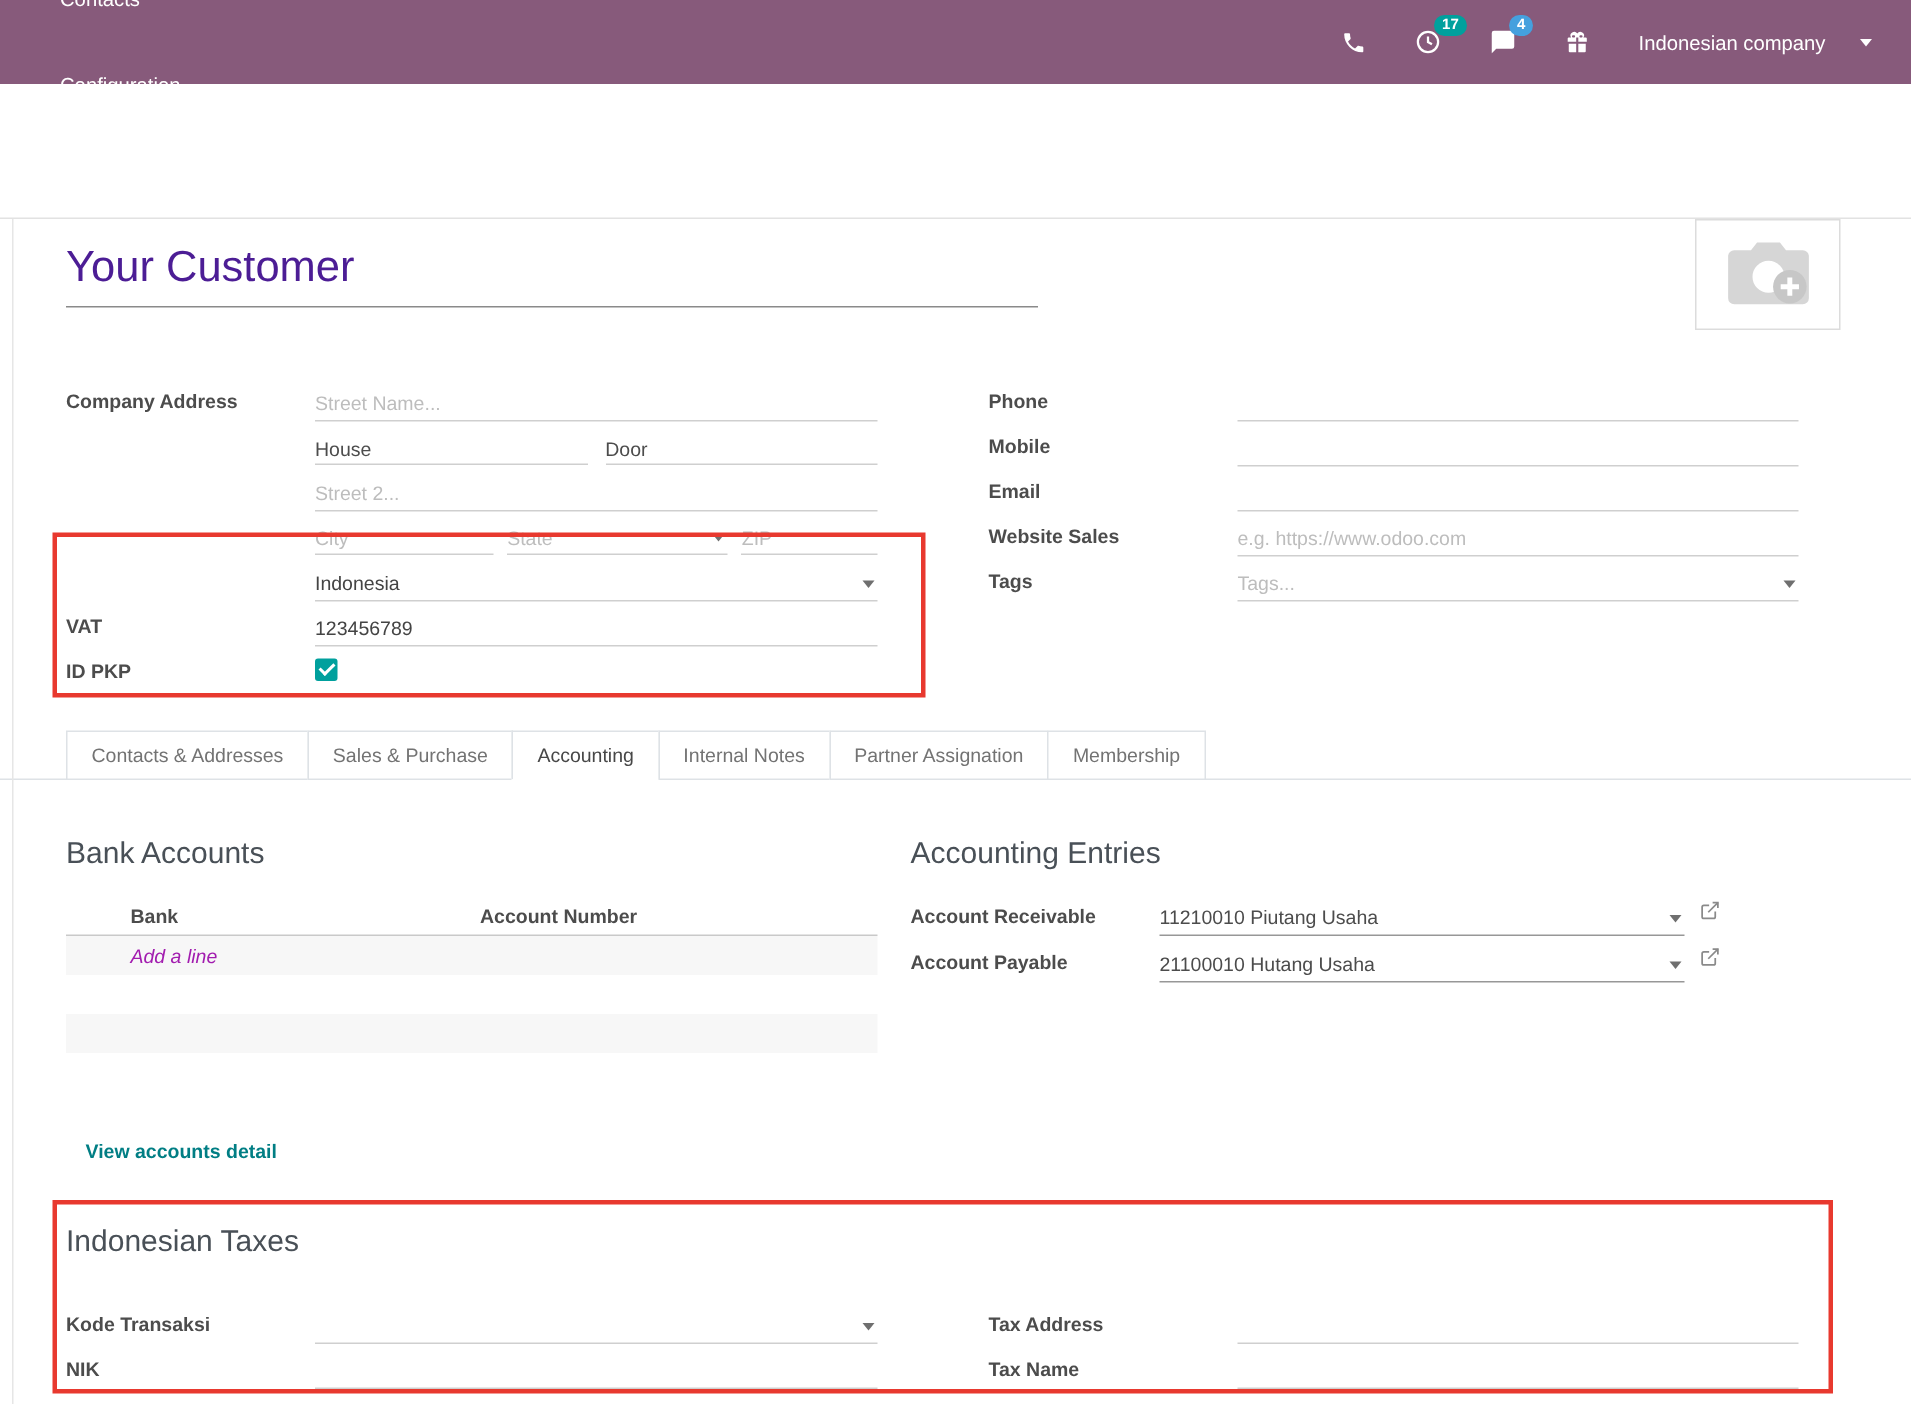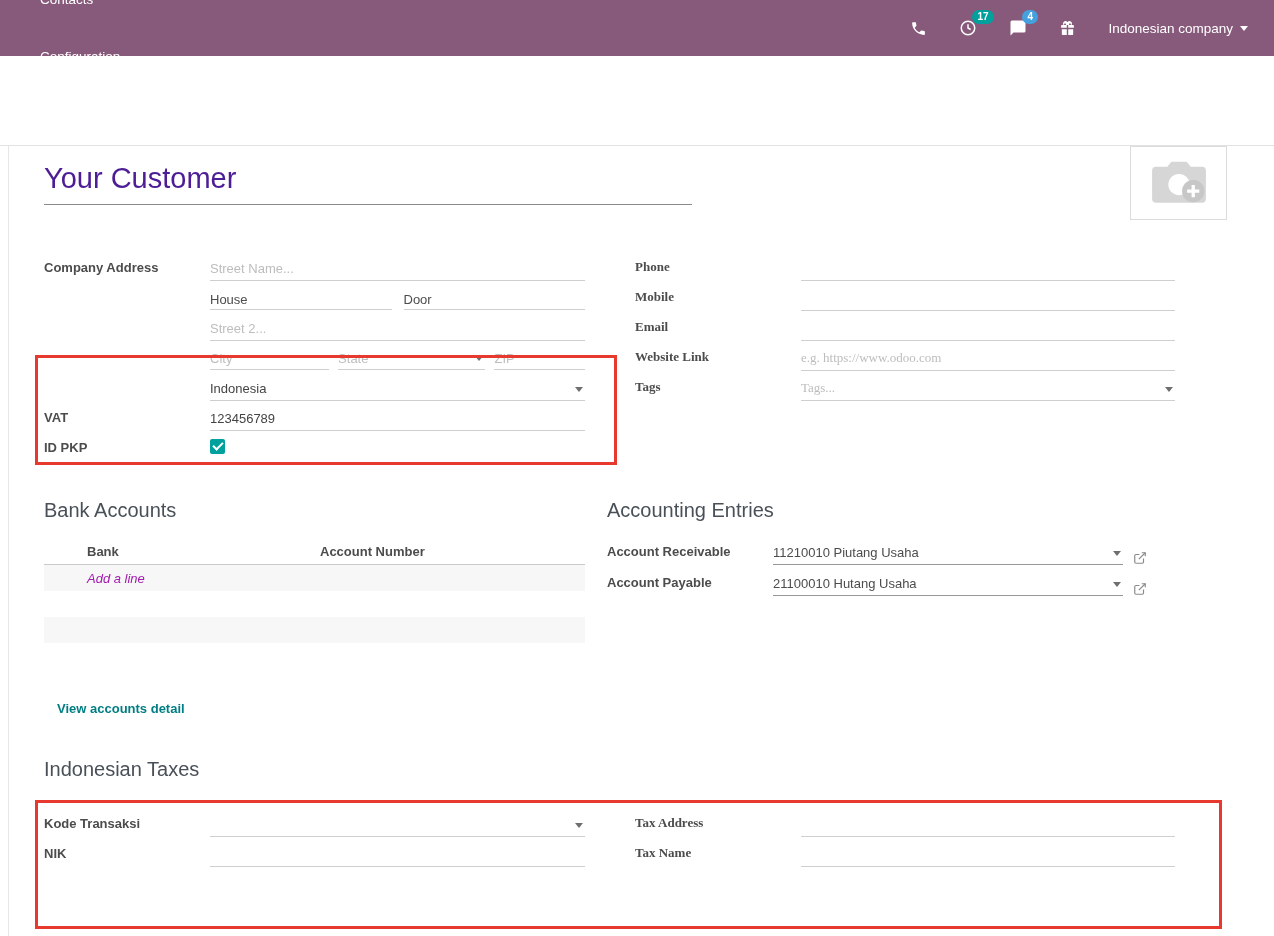--- a/index.html
+++ b/index.html
@@ -14,21 +14,21 @@
   .topbar{height:56px;background:#875A7B;display:flex;align-items:center;
     padding:0 26px 0 40px;color:#fff;}
   .topbar-menu{display:flex;gap:42px;font-size:13.5px;flex-direction:column;}
   .menu-item{cursor:pointer;}
   .topbar-right{margin-left:auto;display:flex;align-items:center;gap:32px;}
   .icon-wrap{position:relative;display:inline-flex;align-items:center;cursor:pointer;}
   .badge{position:absolute;top:-9px;left:13px;font-size:10px;font-weight:bold;
     padding:1px 5px;border-radius:9px;color:#fff;line-height:12px;}
   .badge.teal{background:#00A09D;}
   .badge.blue{background:#45A0DE;}
-  .company{display:flex;align-items:center;gap:7px;font-size:13.5px;cursor:pointer;}
+  .company{display:flex;align-items:center;gap:23px;font-size:13.5px;cursor:pointer;}
 
   .caret{width:0;height:0;border-left:4px solid transparent;border-right:4px solid transparent;
     border-top:5px solid #6f6f6f;display:inline-block;flex:none;}
   .caret.white{border-top-color:#fff;}
 
   
   .blank{height:89px;background:#fff;}
 
   
   .sheet{position:relative;border-top:1px solid #e2e2e2;height:791px;}
@@ -38,21 +38,21 @@
   .avatar{position:absolute;top:0;right:47px;width:97px;height:74px;
     border:1px solid #dcdcdc;background:#fff;display:flex;align-items:center;
     justify-content:center;cursor:pointer;}
 
   .record-title{margin-top:16px;font-size:29px;color:#4c1d95;width:648px;
     padding-bottom:9px;border-bottom:1px solid #8a8a8a;cursor:text;}
 
   
   .form-cols{display:flex;margin-top:46px;}
   .fcol{width:541px;}
-  .fcol.rightcol{margin-left:50px;width:540px;font-family:Liberation Serif, serif;}
+  .fcol.rightcol{margin-left:74px;width:540px;}
   .frow{display:flex;align-items:flex-end;min-height:30px;}
   .flabel{width:166px;flex:none;font-weight:bold;color:#4c4c4c;padding-bottom:6px;}
   .ffield{flex:1;display:flex;align-items:center;border-bottom:1px solid #cfcfcf;
     min-height:24px;color:#444;position:relative;}
   .ffield.nob{border-bottom:none;}
   .fin{border:none;outline:none;width:100%;font:inherit;color:#444;background:transparent;
     padding:2px 0 3px 0;min-width:0;}
   .fin::placeholder{color:#bdbdbd;}
   .fval{flex:1;padding:2px 0 3px 0;}
   .caret-right{position:absolute;right:2px;bottom:8px;}
@@ -90,21 +90,21 @@
     font-weight:bold;color:#4c4c4c;}
   .bt-col1{width:276px;padding-left:43px;}
   .bt-col2{flex:1;}
   .bt-row{height:26px;display:flex;align-items:center;}
   .bt-row.alt{background:#f7f7f7;}
   .addline{color:#a21caf;padding-left:43px;cursor:pointer;font-style:italic;}
 
   .view-detail{margin-top:58px;font-weight:bold;color:#017e84;padding-left:13px;cursor:pointer;}
 
   .entries .frow{min-height:31px;}
-  .fieldwrap{flex:1;display:flex;align-items:flex-end;}
+  .fieldwrap{flex:1;display:flex;align-items:flex-start;}
   .val-field{flex:1;border-bottom:1px solid #979797;display:flex;align-items:center;
     position:relative;padding-right:16px;min-height:24px;}
   .extlink{margin-left:10px;display:inline-flex;cursor:pointer;}
 
   
   .taxes{margin-top:42px;}
   .taxes-cols{display:flex;margin-top:26px;}
 
   
   .annot{position:absolute;border:3px solid #E8392F;pointer-events:none;z-index:60;}
@@ -247,35 +247,43 @@
             <input class="fin" style="">
           </span>
       </div>
       <div class="frow">
         <span class="flabel">Email</span>
         <span class="ffield">
             <input class="fin" style="">
           </span>
       </div>
       <div class="frow">
-        <span class="flabel">Website Link</span>
+        <span class="flabel">Website Sales</span>
         <span class="ffield">
             <input class="fin" placeholder="e.g. https://www.odoo.com" style="">
           </span>
       </div>
       <div class="frow">
         <span class="flabel">Tags</span>
         <span class="ffield">
           <input class="fin" placeholder="Tags..." style="">
           <span class="caret caret-right"></span>
         </span>
       </div>
     </div>
   </div>
 
+  <div class="tabs">
+    <span class="tab">Contacts &amp; Addresses</span>
+    <span class="tab">Sales &amp; Purchase</span>
+    <span class="tab active">Accounting</span>
+    <span class="tab">Internal Notes</span>
+    <span class="tab">Partner Assignation</span>
+    <span class="tab">Membership</span>
+  </div>
 
   <div class="tabcontent px">
     <div class="tc-left">
       <div class="section-title">Bank Accounts</div>
       <div class="btable">
         <div class="bt-head">
           <span class="bt-col1">Bank</span>
           <span class="bt-col2">Account Number</span>
         </div>
         <div class="bt-row alt">

